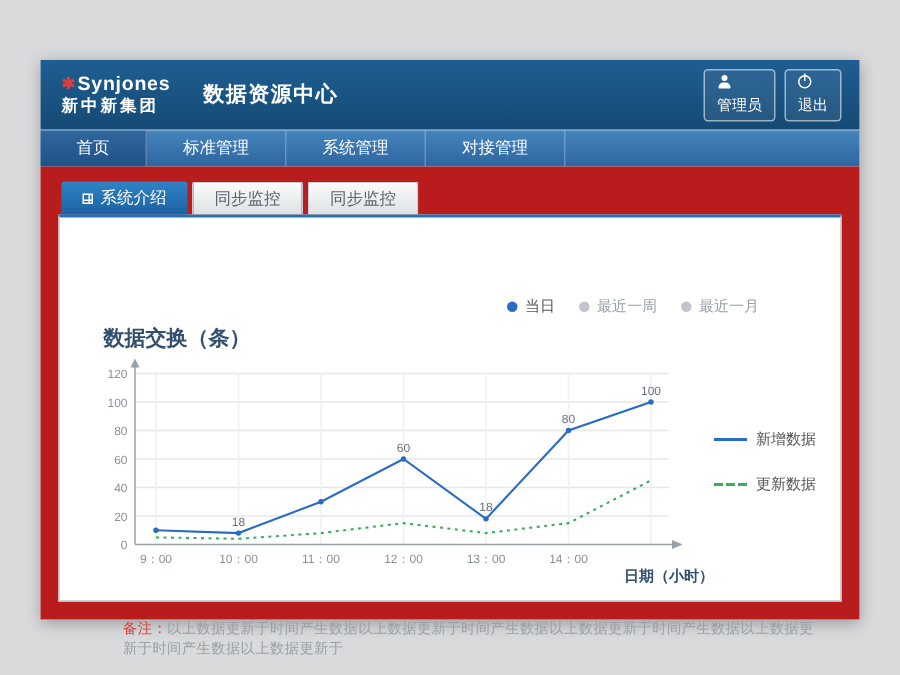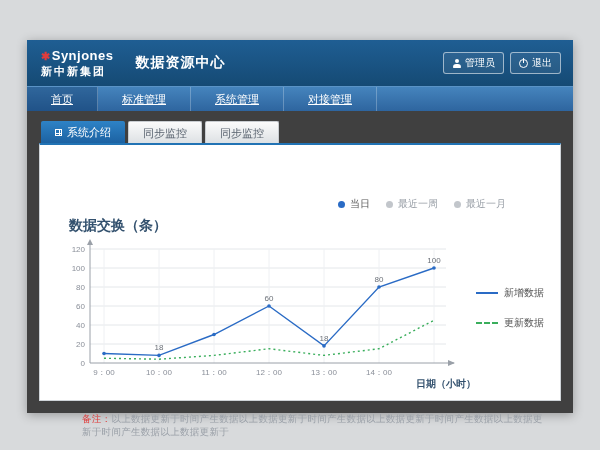--- a/index.html
+++ b/index.html
@@ -11,39 +11,39 @@
 
   
   .header { height:46px; background:linear-gradient(#1f5e93,#154a74); display:flex; align-items:center; }
   .logo { padding:0 14px 0 14px; color:#fff; line-height:1.1; }
   .logo-top { font-size:13px; font-weight:bold; letter-spacing:.5px; display:flex; align-items:center; gap:1px;}
   .logo-star { color:#e03c3c; font-size:11px; font-weight:bold; }
   .logo-sub { font-size:11px; font-weight:bold; margin-top:2px; letter-spacing:2px;}
   .app-title { color:#fff; font-size:14px; font-weight:bold; margin-left:8px; letter-spacing:1px;}
   .header-right { margin-left:auto; margin-right:12px; display:flex; gap:6px; }
   .hbtn { border:1px solid rgba(255,255,255,.55); border-radius:3px; color:#fff; font-size:10px;
-          padding:3px 8px; display:flex; align-items:center; gap:4px; background:rgba(255,255,255,.07); cursor:pointer;}
+          padding:3px 8px; display:flex; gap:4px; background:rgba(255,255,255,.07); cursor:pointer;flex-direction:column;}
   .ic { display:inline-block; position:relative; }
   .person-icon { width:9px; height:9px; }
   .person-icon::before { content:""; position:absolute; left:2.5px; top:0; width:4px; height:4px; border-radius:50%; background:#fff; }
   .person-icon::after { content:""; position:absolute; left:0.5px; bottom:0; width:8px; height:4px; border-radius:4px 4px 1px 1px; background:#fff; }
   .lock-icon { width:8px; height:9px; }
   .lock-icon::before { content:""; position:absolute; left:1.5px; top:0; width:5px; height:5px; border:1px solid #fff; border-bottom:none; border-radius:3px 3px 0 0; }
   .lock-icon::after { content:""; position:absolute; left:0; bottom:0; width:8px; height:5px; background:#fff; border-radius:1px; }
   .power-icon { width:9px; height:9px; border:1px solid #fff; border-radius:50%; }
   .power-icon::before { content:""; position:absolute; left:3px; top:-2px; width:1px; height:5px; background:#fff; }
 
   
   .nav { height:25px; background:linear-gradient(#4584bd,#2e659f); display:flex; border-top:1px solid #5a93c6; }
   .nav-item { padding:0 24px; line-height:24px; color:#fff; font-size:11px;
-              border-right:1px solid rgba(255,255,255,.25); cursor:pointer;text-decoration:underline; }
+              border-right:1px solid rgba(255,255,255,.25); cursor:pointer; }
   .nav-item.active { background:rgba(10,50,95,.35); }
 
   
-  .content { background:#404040; height:302px; padding:10px 12px 0 12px; }
+  .content { background:#b91c1c; height:302px; padding:10px 12px 0 12px; }
   .tabs { display:flex; gap:3px; padding-left:2px; }
   .tab { height:22px; line-height:22px; padding:0 14px; font-size:11px; cursor:pointer;
          display:flex; align-items:center; gap:5px; border-radius:2px 2px 0 0;}
   .tab.active { background:linear-gradient(#2e83c6,#1c62a2); color:#fff; }
   .tab.inactive { background:linear-gradient(#fbfbfb,#dde1e4); border:1px solid #c9cdd1; border-bottom:none; color:#5a6470; }
   .tab-grid-icon { width:7px; height:7px; border:1px solid #fff; background:
      linear-gradient(#fff,#fff) 3px 0/1px 7px no-repeat,
      linear-gradient(#fff,#fff) 0 3px/7px 1px no-repeat; }
 
   .panel { background:#fff; border:1px solid #cfd4d8; border-top:2px solid #2173b4;

